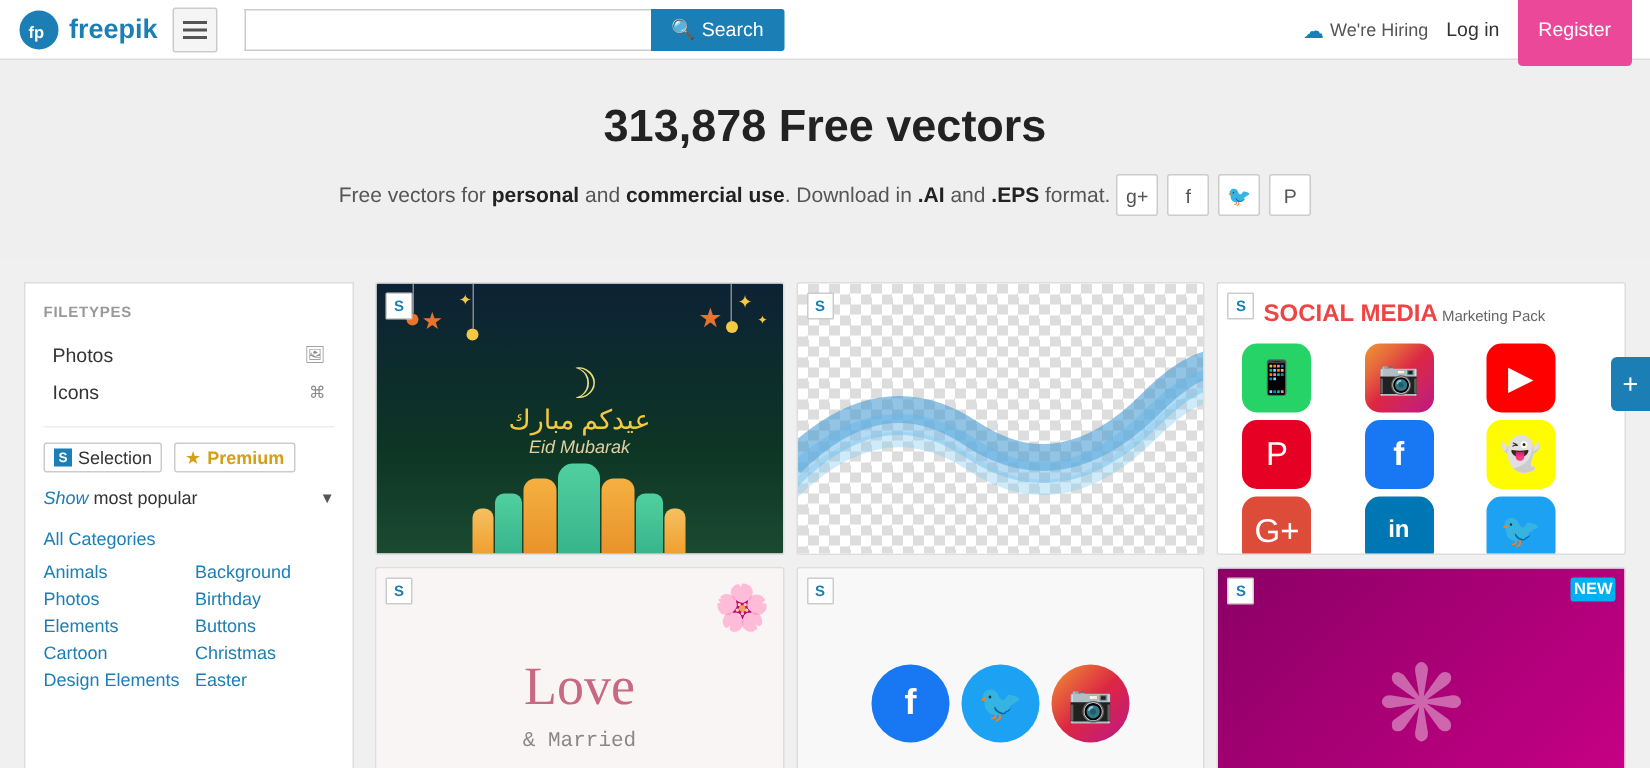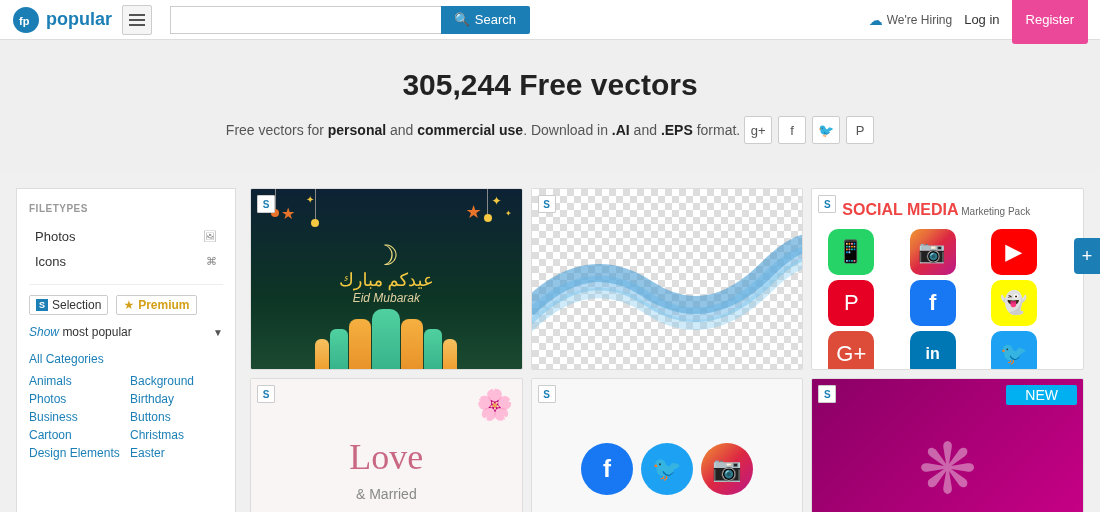--- a/index.html
+++ b/index.html
@@ -136,21 +136,21 @@
 </head>
 <body>
 
 <header class="header">
   <div class="logo-area">
 
     <svg class="logo-icon" viewBox="0 0 28 28">
       <circle cx="14" cy="14" r="13" fill="#1b7fb6"></circle>
       <text x="7" y="19" font-size="11" fill="#fff" font-weight="bold">fp</text>
     </svg>
-    <span class="logo-text">popular</span>
+    <span class="logo-text">freepik</span>
   </div>
 
   <div class="hamburger-btn">
     <span></span>
       <span></span>
       <span></span>
   </div>
 
   <div class="search-container">
     <input class="search-input" type="text" placeholder="" style="">
@@ -164,21 +164,21 @@
     <span class="hiring-link">
       <span class="cloud-icon">☁</span>
       <span>We're Hiring</span>
     </span>
     <span class="login-btn">Log in</span>
     <button class="register-btn">Register</button>
   </div>
 </header>
 
 <div class="hero">
-  <h1>305,244 Free vectors</h1>
+  <h1>313,878 Free vectors</h1>
   <p>
     Free vectors for <strong>personal</strong> and <strong>commercial use</strong>. Download in <strong>.AI</strong> and <strong>.EPS</strong> format.
     <span class="social-icons">
       <span class="social-icon">g+</span>
       <span class="social-icon">f</span>
       <span class="social-icon">🐦</span>
       <span class="social-icon">P</span>
     </span>
   </p>
 </div>
@@ -217,21 +217,21 @@
       </span>
       <span class="dropdown-arrow">▼</span>
     </div>
 
     <div class="categories-grid">
       <div class="category-item all-categories">All Categories</div>
       <div class="category-item">Animals</div>
       <div class="category-item">Background</div>
       <div class="category-item">Photos</div>
       <div class="category-item">Birthday</div>
-      <div class="category-item">Business</div>
+      <div class="category-item">Elements</div>
       <div class="category-item">Buttons</div>
       <div class="category-item">Cartoon</div>
       <div class="category-item">Christmas</div>
       <div class="category-item">Design Elements</div>
       <div class="category-item">Easter</div>
 
     </div>
   </div>
 
   <div class="content-area">
@@ -312,40 +312,40 @@
           </div>
         </div>
       </div>
 
       <div class="image-card">
         <div class="image-card-inner" style="background:#faf5f5;">
           <span class="s-badge">S</span>
           <div style="width:100%;height:100%;display:flex;flex-direction:column;align-items:center;justify-content:center;position:relative;">
             <div style="position:absolute;top:8px;right:8px;font-size:30px;">🌸</div>
             <div style="font-family:cursive;font-size:36px;color:#c05070;opacity:0.85;">Love</div>
-            <div style="font-family:Liberation Sans, sans-serif;font-size:14px;color:#888;margin-top:8px;">&amp; Married</div>
+            <div style="font-family:Liberation Mono, monospace;font-size:14px;color:#888;margin-top:8px;">&amp; Married</div>
           </div>
         </div>
       </div>
 
       <div class="image-card">
         <div class="image-card-inner" style="background:#f8f8f8;display:flex;align-items:center;justify-content:center;">
           <span class="s-badge">S</span>
           <div style="display:flex;gap:8px;flex-wrap:wrap;justify-content:center;padding:20px;">
             <div style="width:52px;height:52px;border-radius:50%;background:#1877f2;display:flex;align-items:center;justify-content:center;font-size:24px;color:#fff;font-weight:bold;">f</div>
             <div style="width:52px;height:52px;border-radius:50%;background:#1da1f2;display:flex;align-items:center;justify-content:center;font-size:24px;color:#fff;">🐦</div>
             <div style="width:52px;height:52px;border-radius:50%;background:linear-gradient(135deg,#f09433,#dc2743,#bc1888);display:flex;align-items:center;justify-content:center;font-size:24px;color:#fff;">📷</div>
           </div>
         </div>
       </div>
 
       <div class="image-card">
         <div class="image-card-inner" style="background:linear-gradient(135deg,#8b0066,#cc0088);">
           <span class="s-badge">S</span>
-          <div style="position:absolute;top:6px;right:6px;background:#00b0f0;color:#fff;font-size:14px;font-weight:normal;padding:2px 19px;border-radius:2px;z-index:2;">NEW</div>
+          <div style="position:absolute;top:6px;right:6px;background:#00b0f0;color:#fff;font-size:11px;font-weight:bold;padding:2px 2px;border-radius:2px;z-index:2;">NEW</div>
           <div style="width:100%;height:100%;display:flex;align-items:center;justify-content:center;">
             <div style="color:rgba(255,255,255,0.4);font-size:70px;text-align:center;">❋</div>
           </div>
         </div>
       </div>
 
     </div>
   </div>
 </div>
 

